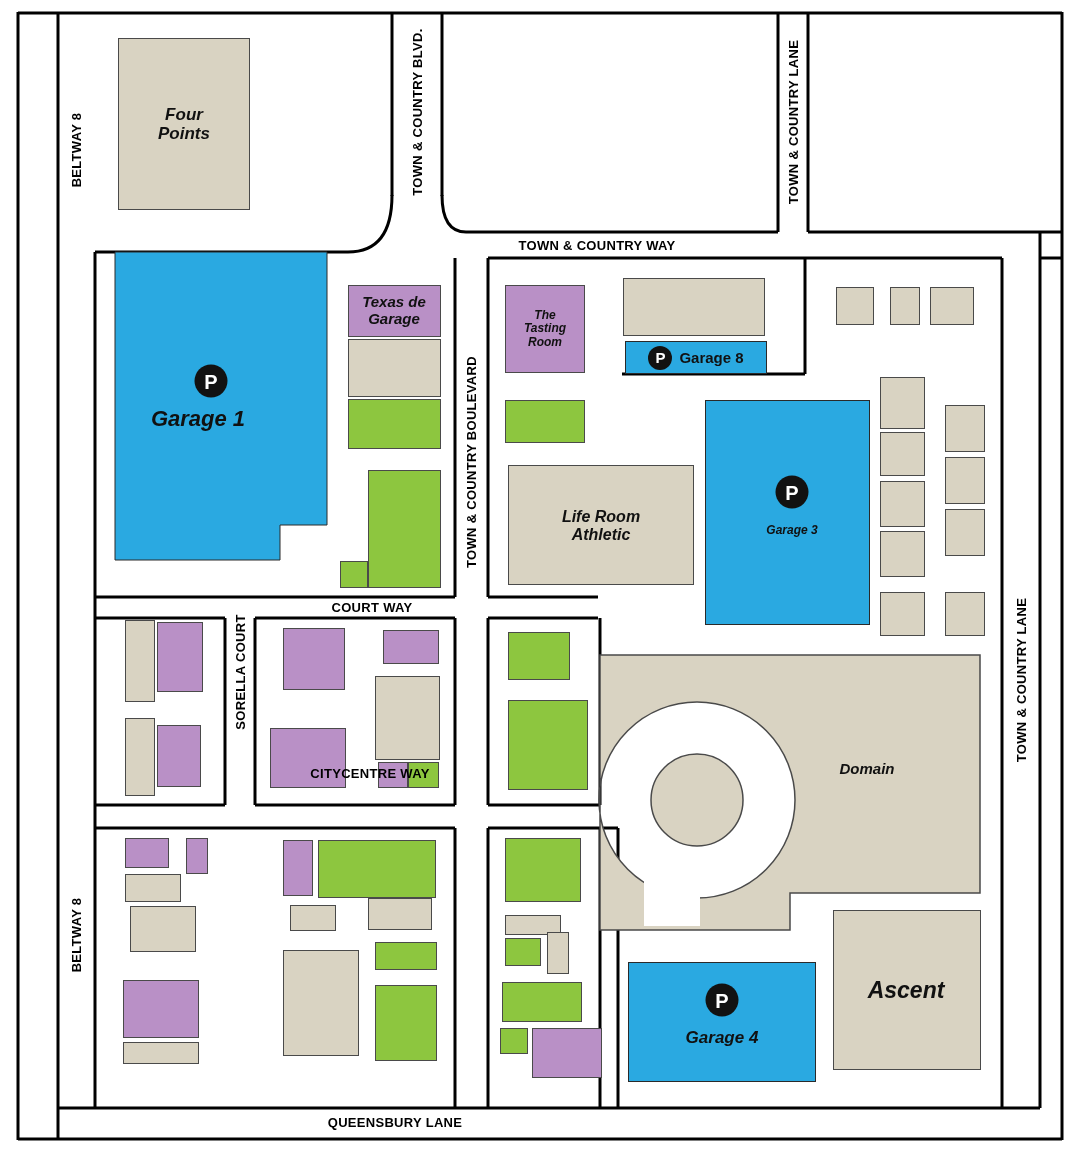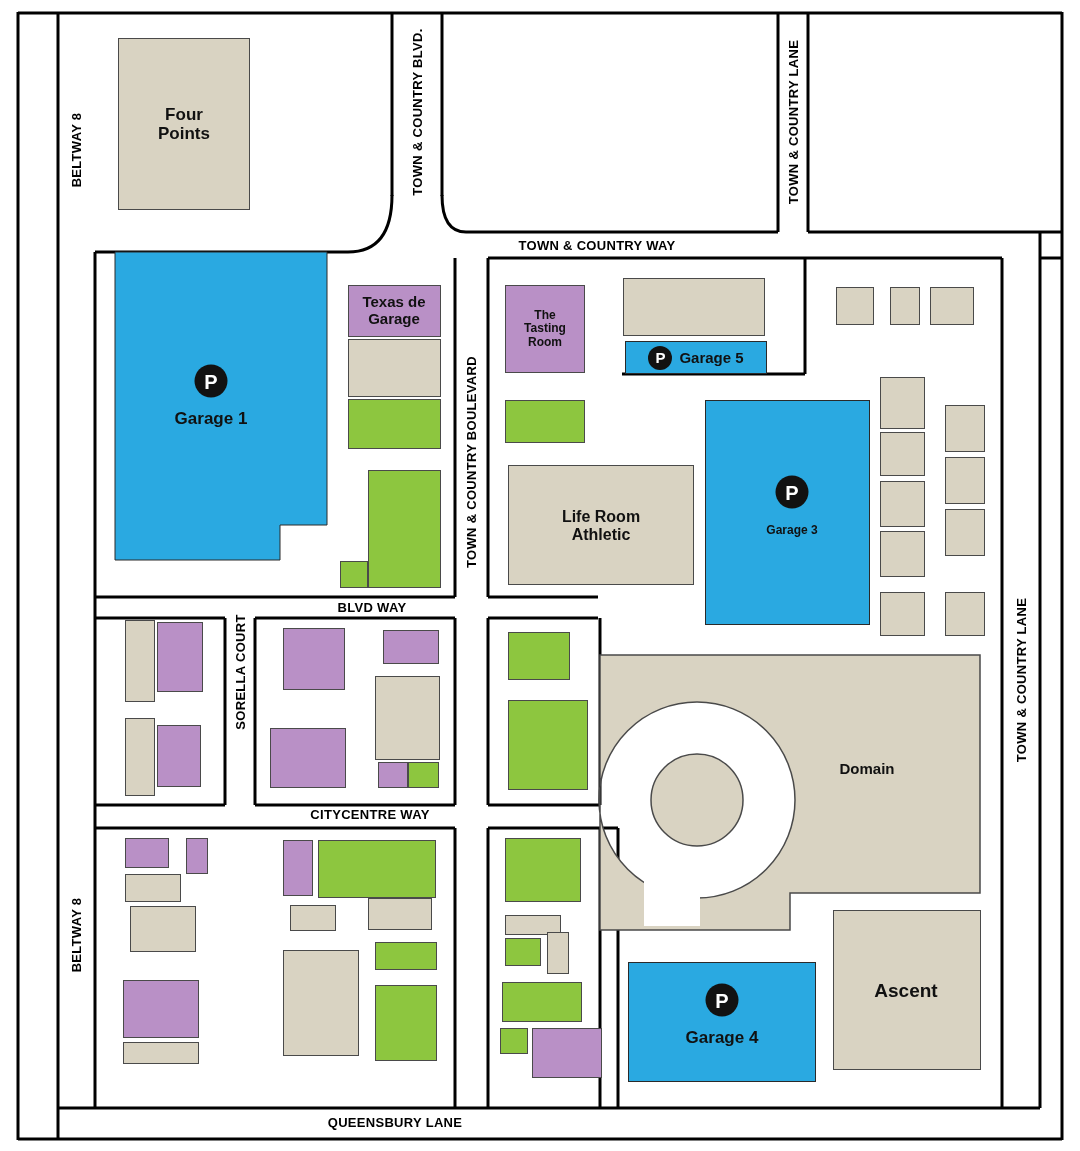--- a/index.html
+++ b/index.html
@@ -11,21 +11,21 @@
     font-family:"Liberation Sans",sans-serif;color:#000;
   }
   .map svg{position:absolute;left:0;top:0;}
   .b{position:absolute;box-sizing:border-box;border:1px solid var(--outline);}
   .tan{background:var(--tan);}
   .purple{background:var(--purple);}
   .green{background:var(--green);}
   .blue{background:var(--blue);border-color:#2a2a2a;}
   .lbl{
     position:absolute;transform:translate(-50%,-50%);text-align:center;
-    font-weight:bold;color:#111;line-height:1.12;
+    font-weight:bold;color:#111;line-height:1.12;font-style:italic;
   }
   .nowrap{white-space:nowrap;}
   .street{
     position:absolute;transform:translate(-50%,-50%);font-weight:bold;font-size:13px;
     color:#000;white-space:nowrap;letter-spacing:.3px;
   }
   .street.vert{transform:translate(-50%,-50%) rotate(-90deg);}
   .pbadge{
     position:absolute;transform:translate(-50%,-50%);
     width:33px;height:33px;border-radius:50%;background:#121212;color:#fff;
@@ -122,21 +122,21 @@
   <div class="b green" style="left:368px;top:470px;width:73px;height:118px"></div>
   <div class="b green" style="left:340px;top:561px;width:28px;height:27px"></div>
 
   <div class="b purple" style="left:505px;top:285px;width:80px;height:88px"></div>
   <div class="b green" style="left:505px;top:400px;width:80px;height:43px"></div>
 
   <div class="b tan" style="left:623px;top:278px;width:142px;height:58px"></div>
   <div class="b blue" style="left:625px;top:341px;width:142px;height:33px">
     <div class="g5row">
       <span class="pbadge-inline">P</span>
-      <span>Garage 5</span>
+      <span>Garage 8</span>
     </div>
   </div>
   <div class="b tan" style="left:836px;top:287px;width:38px;height:38px"></div>
   <div class="b tan" style="left:890px;top:287px;width:30px;height:38px"></div>
   <div class="b tan" style="left:930px;top:287px;width:44px;height:38px"></div>
 
   <div class="b tan" style="left:508px;top:465px;width:186px;height:120px"></div>
   <div class="b blue" style="left:705px;top:400px;width:165px;height:225px"></div>
   <div class="b tan" style="left:880px;top:377px;width:45px;height:52px"></div>
   <div class="b tan" style="left:880px;top:432px;width:45px;height:44px"></div>
@@ -184,36 +184,36 @@
   <div class="b tan" style="left:547px;top:932px;width:22px;height:42px"></div>
   <div class="b green" style="left:502px;top:982px;width:80px;height:40px"></div>
   <div class="b green" style="left:500px;top:1028px;width:28px;height:26px"></div>
   <div class="b purple" style="left:532px;top:1028px;width:70px;height:50px"></div>
 
   <div class="b tan" style="left:833px;top:910px;width:148px;height:160px"></div>
   <div class="b blue" style="left:628px;top:962px;width:188px;height:120px"></div>
 
   <div class="lbl" style="left:184px;top:124px;width:90px;font-size:17px">Four Points</div>
   <div class="pbadge" style="left:211px;top:381px">P</div>
-  <div class="lbl nowrap" style="left:211px;top:419px;font-size:17px">Garage 1</div>
+  <div class="lbl nowrap" style="left:198px;top:419px;font-size:22px">Garage 1</div>
   <div class="lbl" style="left:394px;top:311px;width:84px;font-size:15px">Texas de Garage</div>
   <div class="lbl" style="left:545px;top:329px;width:66px;font-size:12px">The Tasting Room</div>
   <div class="lbl" style="left:601px;top:526px;width:100px;font-size:16px">Life Room Athletic</div>
   <div class="pbadge" style="left:792px;top:492px">P</div>
   <div class="lbl nowrap" style="left:792px;top:531px;font-size:12px">Garage 3</div>
   <div class="lbl nowrap" style="left:867px;top:769px;font-size:15px">Domain</div>
-  <div class="lbl nowrap" style="left:906px;top:991px;font-size:19px">Ascent</div>
+  <div class="lbl nowrap" style="left:906px;top:991px;font-size:23px">Ascent</div>
   <div class="pbadge" style="left:722px;top:1000px">P</div>
   <div class="lbl nowrap" style="left:722px;top:1038px;font-size:17px">Garage 4</div>
 
   <div class="street vert" style="left:76px;top:150px">BELTWAY 8</div>
   <div class="street vert" style="left:76px;top:935px">BELTWAY 8</div>
   <div class="street vert" style="left:417px;top:112px">TOWN &amp; COUNTRY BLVD.</div>
   <div class="street vert" style="left:793px;top:122px">TOWN &amp; COUNTRY LANE</div>
   <div class="street" style="left:597px;top:245px">TOWN &amp; COUNTRY WAY</div>
   <div class="street vert" style="left:471px;top:462px">TOWN &amp; COUNTRY BOULEVARD</div>
-  <div class="street" style="left:372px;top:607px">BLVD WAY</div>
+  <div class="street" style="left:372px;top:607px">COURT WAY</div>
   <div class="street vert" style="left:240px;top:672px">SORELLA COURT</div>
-  <div class="street" style="left:370px;top:814px">CITYCENTRE WAY</div>
+  <div class="street" style="left:370px;top:773px">CITYCENTRE WAY</div>
   <div class="street vert" style="left:1021px;top:680px">TOWN &amp; COUNTRY LANE</div>
   <div class="street" style="left:395px;top:1122px">QUEENSBURY LANE</div>
 
 </div>
 
 </body></html>

